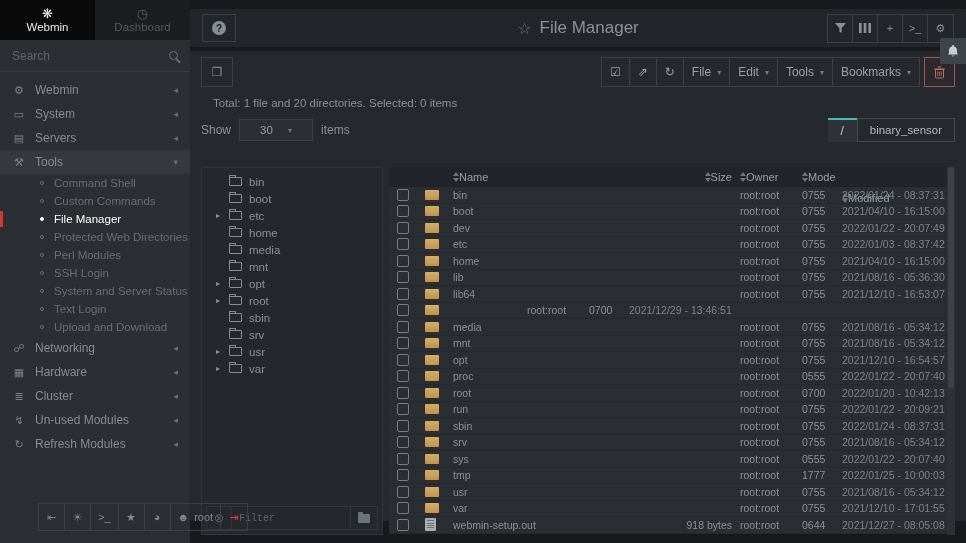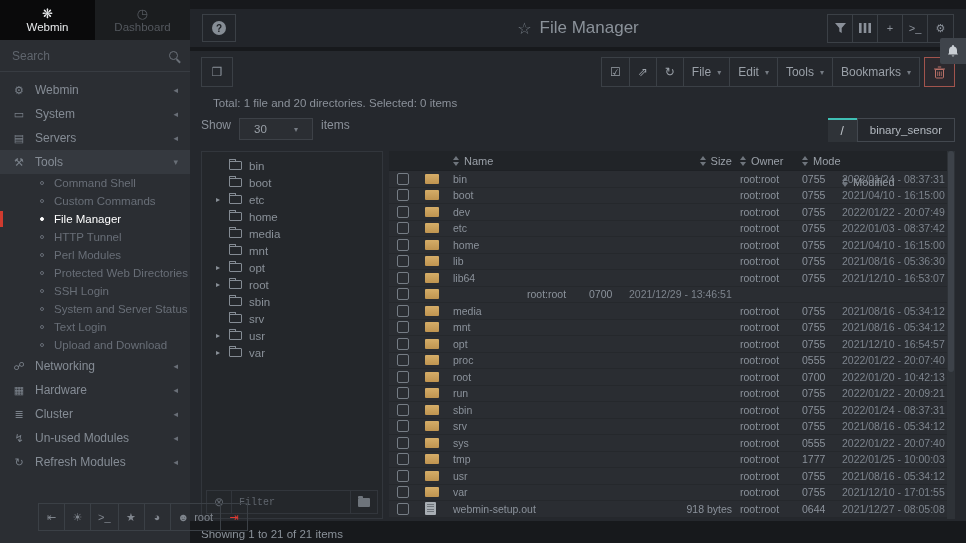--- a/index.html
+++ b/index.html
@@ -71,24 +71,24 @@
   .tb-right { margin-left:auto; display:flex; align-items:center; }
   .tb-group { display:flex; border:1px solid #3b4046; height:30px; }
   .tb-btn { min-width:27px; height:28px; display:flex; align-items:center; justify-content:center;
     padding:0 8px; border-right:1px solid #3b4046; color:#9aa0a8; font-size:12px; cursor:pointer; white-space:nowrap; }
   .tb-btn:last-child { border-right:none; }
   .tb-caret { font-size:8px; color:#757b83; margin-left:6px; }
   .trash-btn { width:31px; height:30px; border:1px solid #a2544d; margin-left:4px;
     display:flex; align-items:center; justify-content:center; cursor:pointer; background:rgba(170,80,70,0.05); }
 
   .total-line { font-size:11.5px; color:#8b919a; margin:8px 2px 9px 12px; }
-  .show-row { display:flex; margin-bottom:9px; height:24px; }
+  .show-row { display:flex; align-items:center; margin-bottom:25px; height:24px; }
   .show-label, .items-label { font-size:12px; color:#8b919a; }
   .show-select { width:74px; height:22px; border:1px solid #3d4147; background:#2b2e33; margin:0 8px;
-    display:flex; align-items:center; padding:0 14px; font-size:11.5px; color:#9aa0a8; cursor:pointer; }
+    display:flex; align-items:center; padding:0 20px; font-size:11.5px; color:#9aa0a8; cursor:pointer; }
   .show-select .tb-caret { margin-left:auto; }
   .crumbs { margin-left:auto; display:flex; align-items:stretch; height:24px; }
   .crumb-root { width:29px; background:#2f3338; border-top:2px solid #3fbfb4; display:flex;
     align-items:center; justify-content:center; font-size:12px; color:#c3c8ce; cursor:pointer; }
   .crumb-box { border:1px solid #43484f; display:flex; align-items:center; padding:4px 12px;
     font-size:11.5px; color:#b3b9c0; }
 
   .content-body { display:flex; gap:6px; height:368px; }
   .tree-panel { width:182px; flex:none; background:#24272b; border:1px solid #32363c;
     display:flex; flex-direction:column; }
@@ -116,21 +116,21 @@
   .trow { display:flex; align-items:center; height:16.5px; background:#2a2d32;
     border-bottom:1px solid #25282c; font-size:10.5px; color:#8b929b; padding-right:8px; cursor:default; }
   .cell { display:flex; align-items:center; overflow:hidden; white-space:nowrap; }
   .c-cb { width:28px; justify-content:center; flex:none; }
   .c-ic { width:36px; justify-content:flex-start; padding-left:8px; flex:none; }
   .c-name { flex:1; }
   .c-size { width:74px; justify-content:flex-end; padding-right:8px; flex:none; }
   .c-owner { width:62px; flex:none;text-align:right; }
   .c-mode { width:40px; flex:none; }
   .c-mod { width:105px; flex:none; color:#7d848d; }
-  .thead .cell { color:#9aa0a8; gap:5px; }
+  .thead .cell { color:#9aa0a8; }
   .thead .c-mod { color:#9aa0a8;margin-top:42px; }
   .cb { width:12px; height:12px; border:1px solid #767d85; border-radius:2px; cursor:pointer; }
   .sort { display:inline-flex; flex-direction:column; gap:2px; cursor:pointer; }
   .sort i { width:0; height:0; border-left:3px solid transparent; border-right:3px solid transparent; }
   .sort .up { border-bottom:4px solid #6f757d; }
   .sort .dn { border-top:4px solid #6f757d; }
   .fs { width:14px; height:10px; background:linear-gradient(#d5ad68,#bf9450); border-radius:1px;
     position:relative; flex:none; }
   .fs::before { content:""; position:absolute; top:-2px; left:0; width:6px; height:2px;
     background:#c49a55; border-radius:1px 1px 0 0; }
@@ -190,29 +190,25 @@
         <div class="submenu-item">
           <span class="dot"></span>
           <span>Custom Commands</span>
         </div>
         <div class="submenu-item active">
           <span class="dot"></span>
           <span>File Manager</span>
         </div>
         <div class="submenu-item">
           <span class="dot"></span>
-          <span>HTTP Tunnel</span>
+          <span>Protected Web Directories</span>
         </div>
         <div class="submenu-item">
           <span class="dot"></span>
           <span>Perl Modules</span>
-        </div>
-        <div class="submenu-item">
-          <span class="dot"></span>
-          <span>Protected Web Directories</span>
         </div>
         <div class="submenu-item">
           <span class="dot"></span>
           <span>SSH Login</span>
         </div>
         <div class="submenu-item">
           <span class="dot"></span>
           <span>System and Server Status</span>
         </div>
         <div class="submenu-item">

